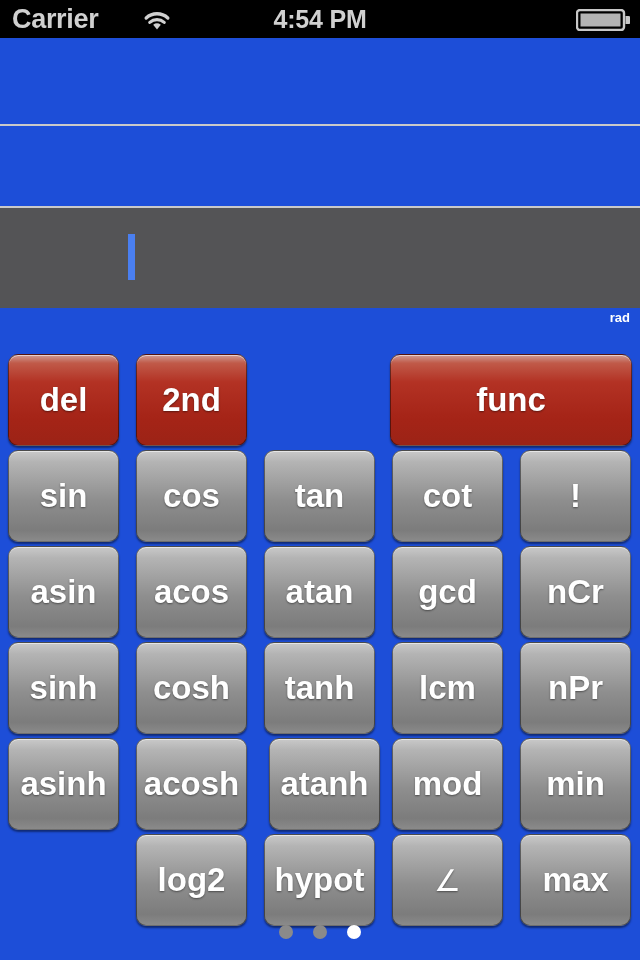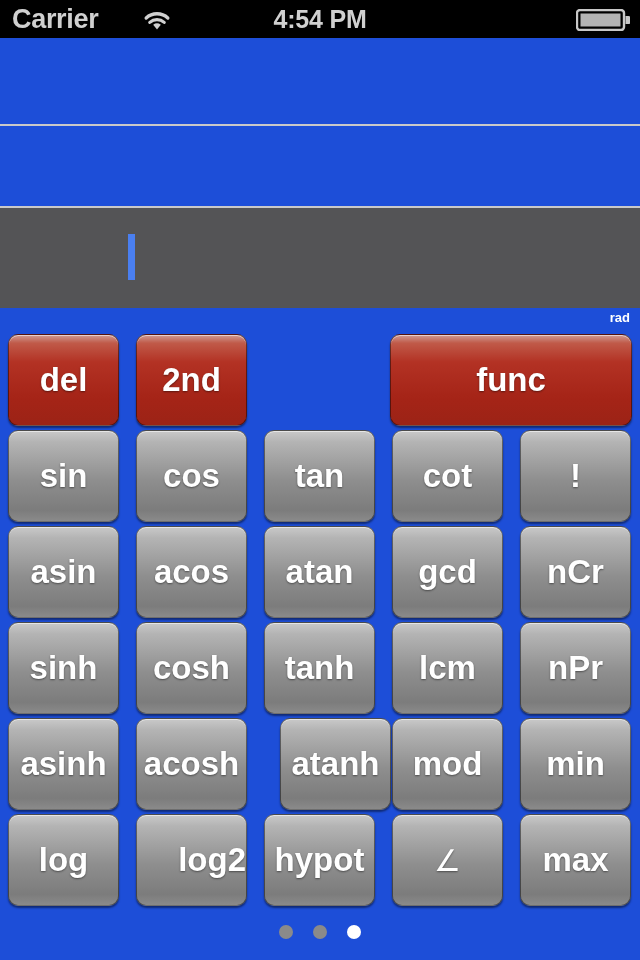--- a/index.html
+++ b/index.html
@@ -72,20 +72,21 @@
   .key {
     position:absolute;
     border-radius:10px;
     border:1px solid rgba(0,0,0,0.45);
     display:flex; align-items:center; justify-content:center;
     color:#ffffff; font-weight:700;
     box-shadow:0 2px 2px rgba(0,0,0,0.45),
                inset 0 1px 0 rgba(255,255,255,0.55);
     text-shadow:0 1px 2px rgba(0,0,0,0.45);
     user-select:none;
+    margin-top:20px;
   }
   .key.gray {
     background:linear-gradient(to bottom,#c9c9c9 0%,#b4b4b4 12%,#8e8e8e 55%,#7c7c7c 88%,#8a8a8a 100%);
     font-size:33px;
   }
   .key.red {
     background:linear-gradient(to bottom,#cf9b93 0%,#c05a49 9%,#b33224 30%,#a52417 70%,#9c2316 100%);
     font-size:33px;
   }
   .key.angle { font-size:30px; font-weight:400; }
@@ -189,34 +190,31 @@
   <div class="key gray" style="left:520px; top:622px; width:111px; height:92px;">
       <span>nPr</span>
     </div>
 
   <div class="key gray" style="left:8px;   top:718px; width:111px; height:92px;">
       <span>asinh</span>
     </div>
   <div class="key gray" style="left:136px; top:718px; width:111px; height:92px;">
       <span>acosh</span>
     </div>
-  <div class="key gray" style="left:280px; top:718px; width:111px; height:92px;">
+  <div class="key gray" style="left:269px; top:718px; width:111px; height:92px;">
       <span>atanh</span>
     </div>
   <div class="key gray" style="left:392px; top:718px; width:111px; height:92px;">
       <span>mod</span>
     </div>
   <div class="key gray" style="left:520px; top:718px; width:111px; height:92px;text-align:center;">
       <span>min</span>
     </div>
 
-  <div class="key gray" style="left:8px;   top:814px; width:111px; height:92px;">
-      <span>log</span>
-    </div>
-  <div class="key gray" style="left:136px; top:814px; width:111px; height:92px;justify-content:flex-end;">
+  <div class="key gray" style="left:136px; top:814px; width:111px; height:92px;">
       <span>log2</span>
     </div>
   <div class="key gray" style="left:264px; top:814px; width:111px; height:92px;">
       <span>hypot</span>
     </div>
   <div class="key gray angle" style="left:392px; top:814px; width:111px; height:92px;">
       <span>∠</span>
     </div>
   <div class="key gray" style="left:520px; top:814px; width:111px; height:92px;">
       <span>max</span>

